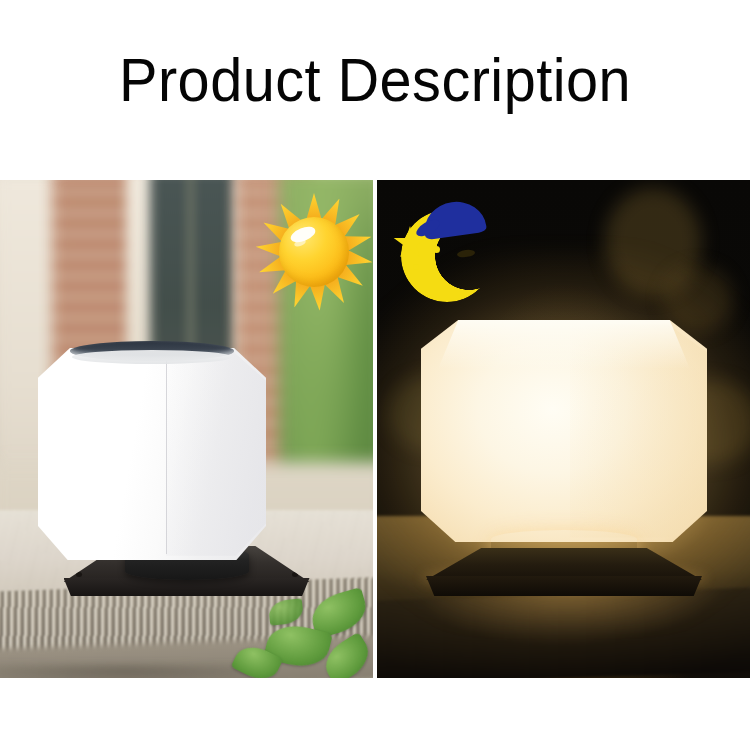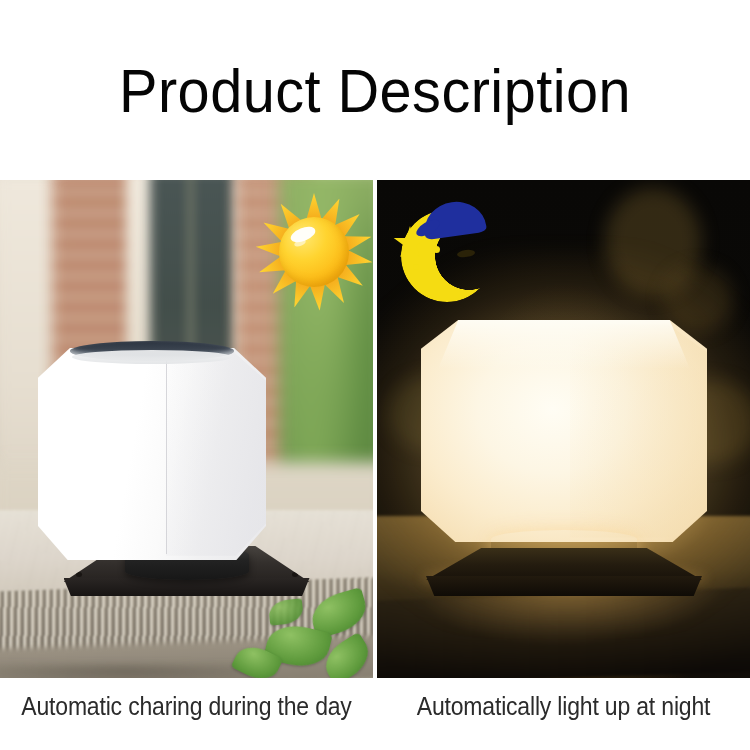--- a/index.html
+++ b/index.html
@@ -19,21 +19,21 @@
     position: relative;
     width: 750px;
     height: 750px;
     background: #ffffff;
   }
 
   
   .title-bar {
     position: absolute;
     left: 0;
-    top: 12px;
+    top: 1px;
     width: 750px;
     height: 212px;
   }
   .page-title {
     position: absolute;
     left: 0;
     top: 44px;
     width: 750px;
     text-align: center;
     color: #050505;
@@ -721,18 +721,14 @@
           <div class="moon-star"></div>
           <div class="moon-dot d1"></div>
           <div class="moon-dot d2"></div>
         </div>
 
       </div>
     </div>
 
   </div>
 
-  <div class="captions">
-    <div class="caption caption-left">Automatic charing during the day</div>
-    <div class="caption caption-right">Automatically light up at night</div>
-  </div>
 
 </div>
 
 </body></html>

